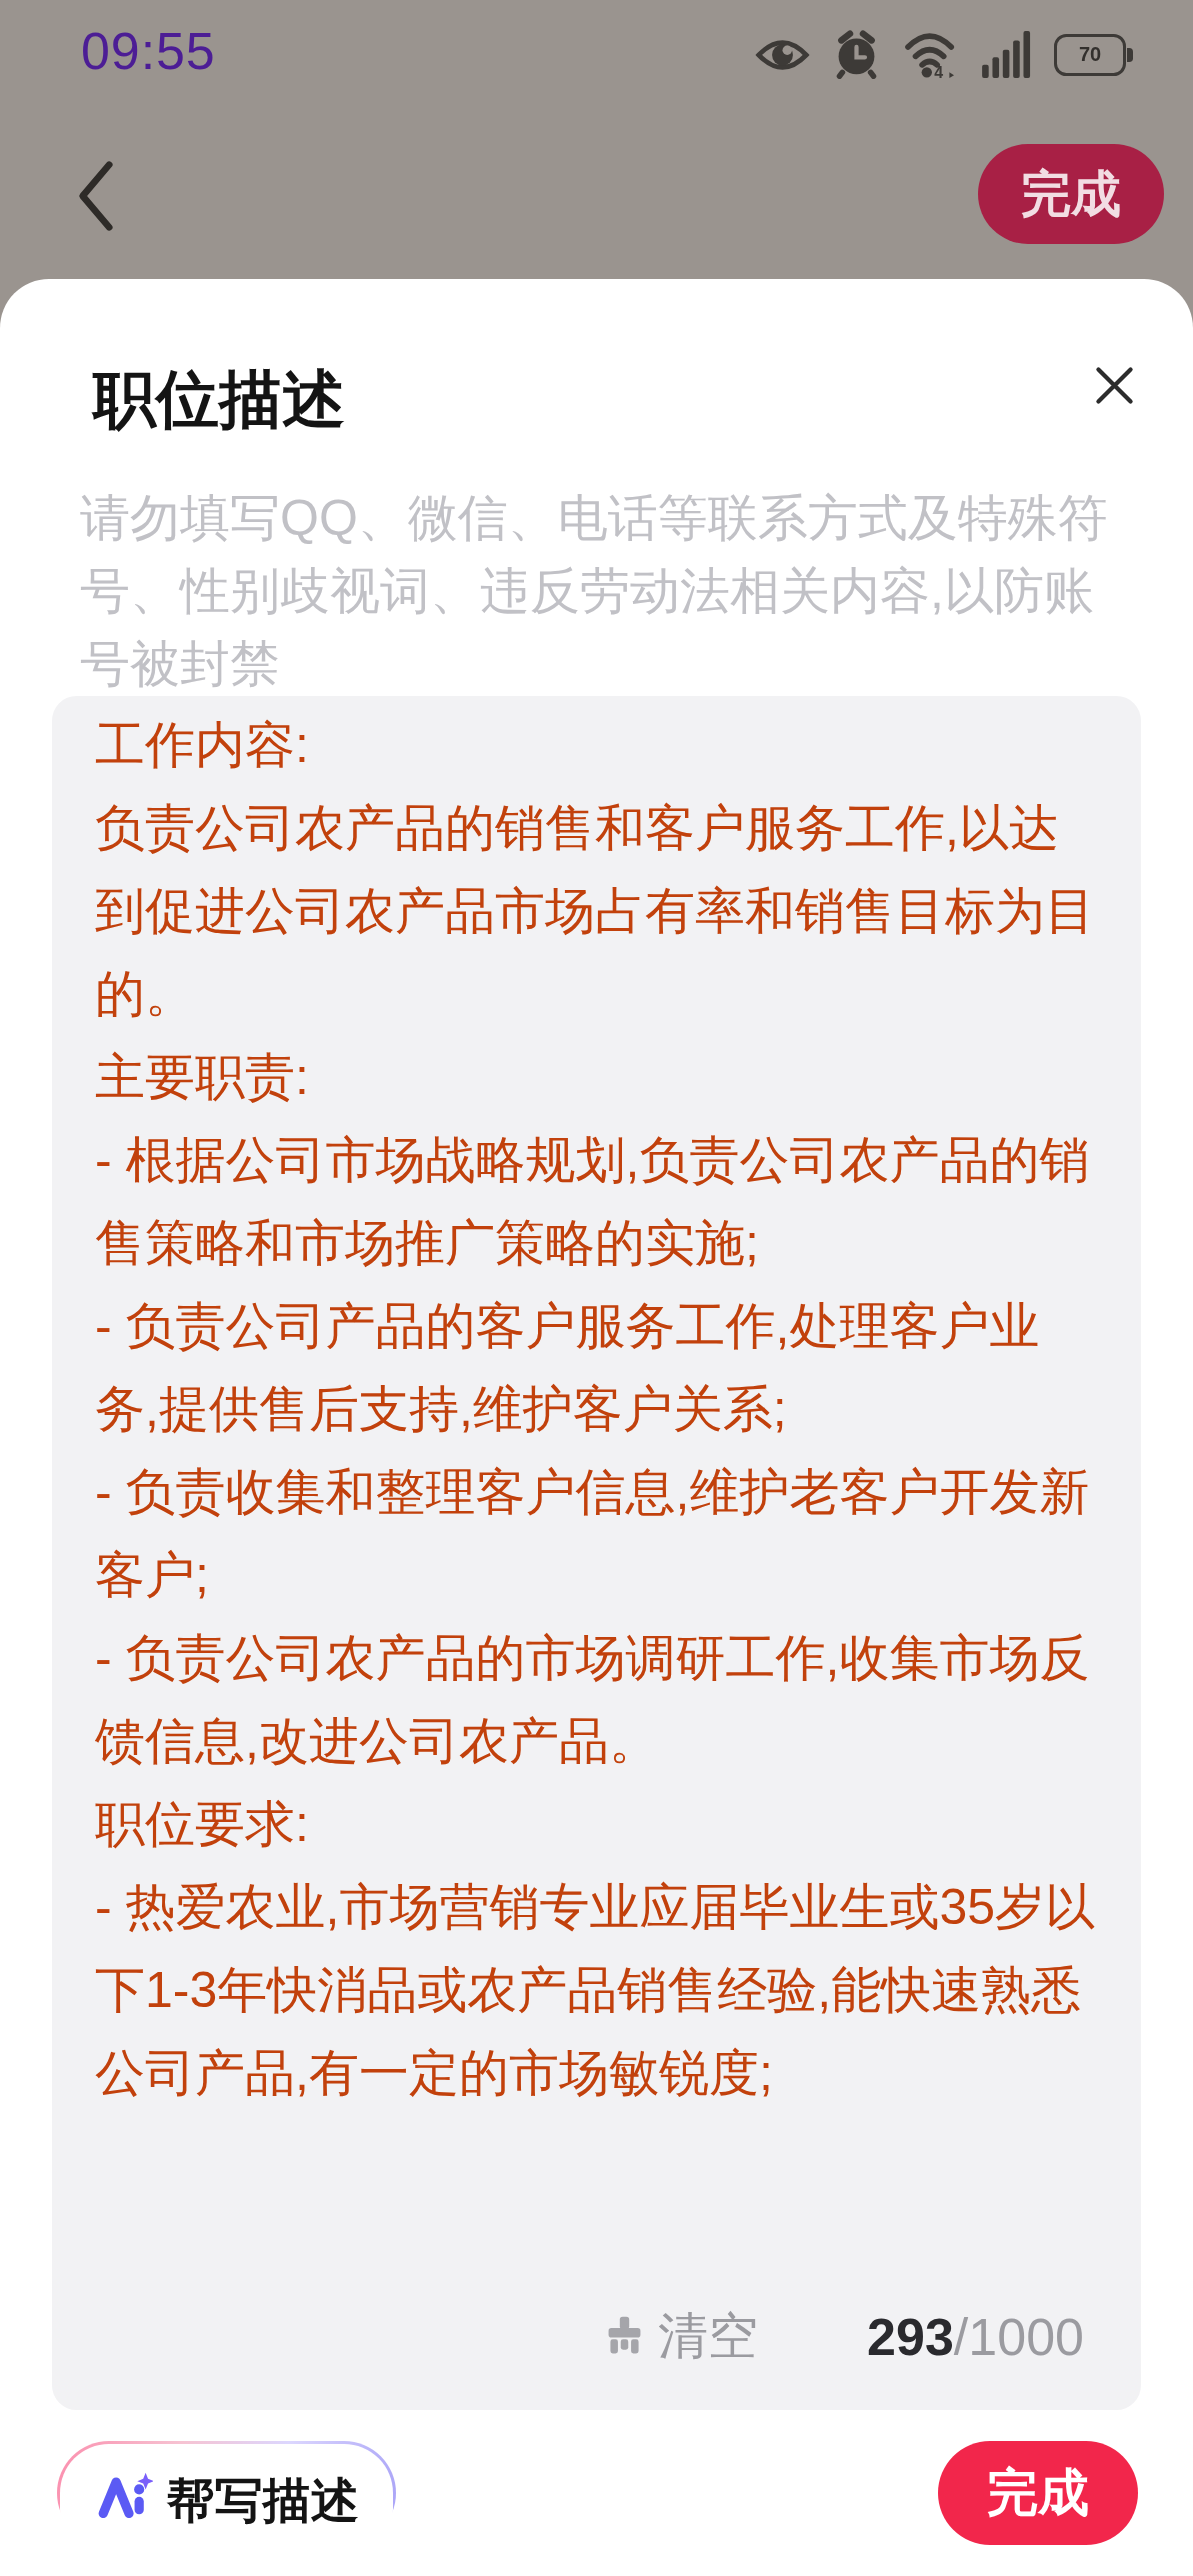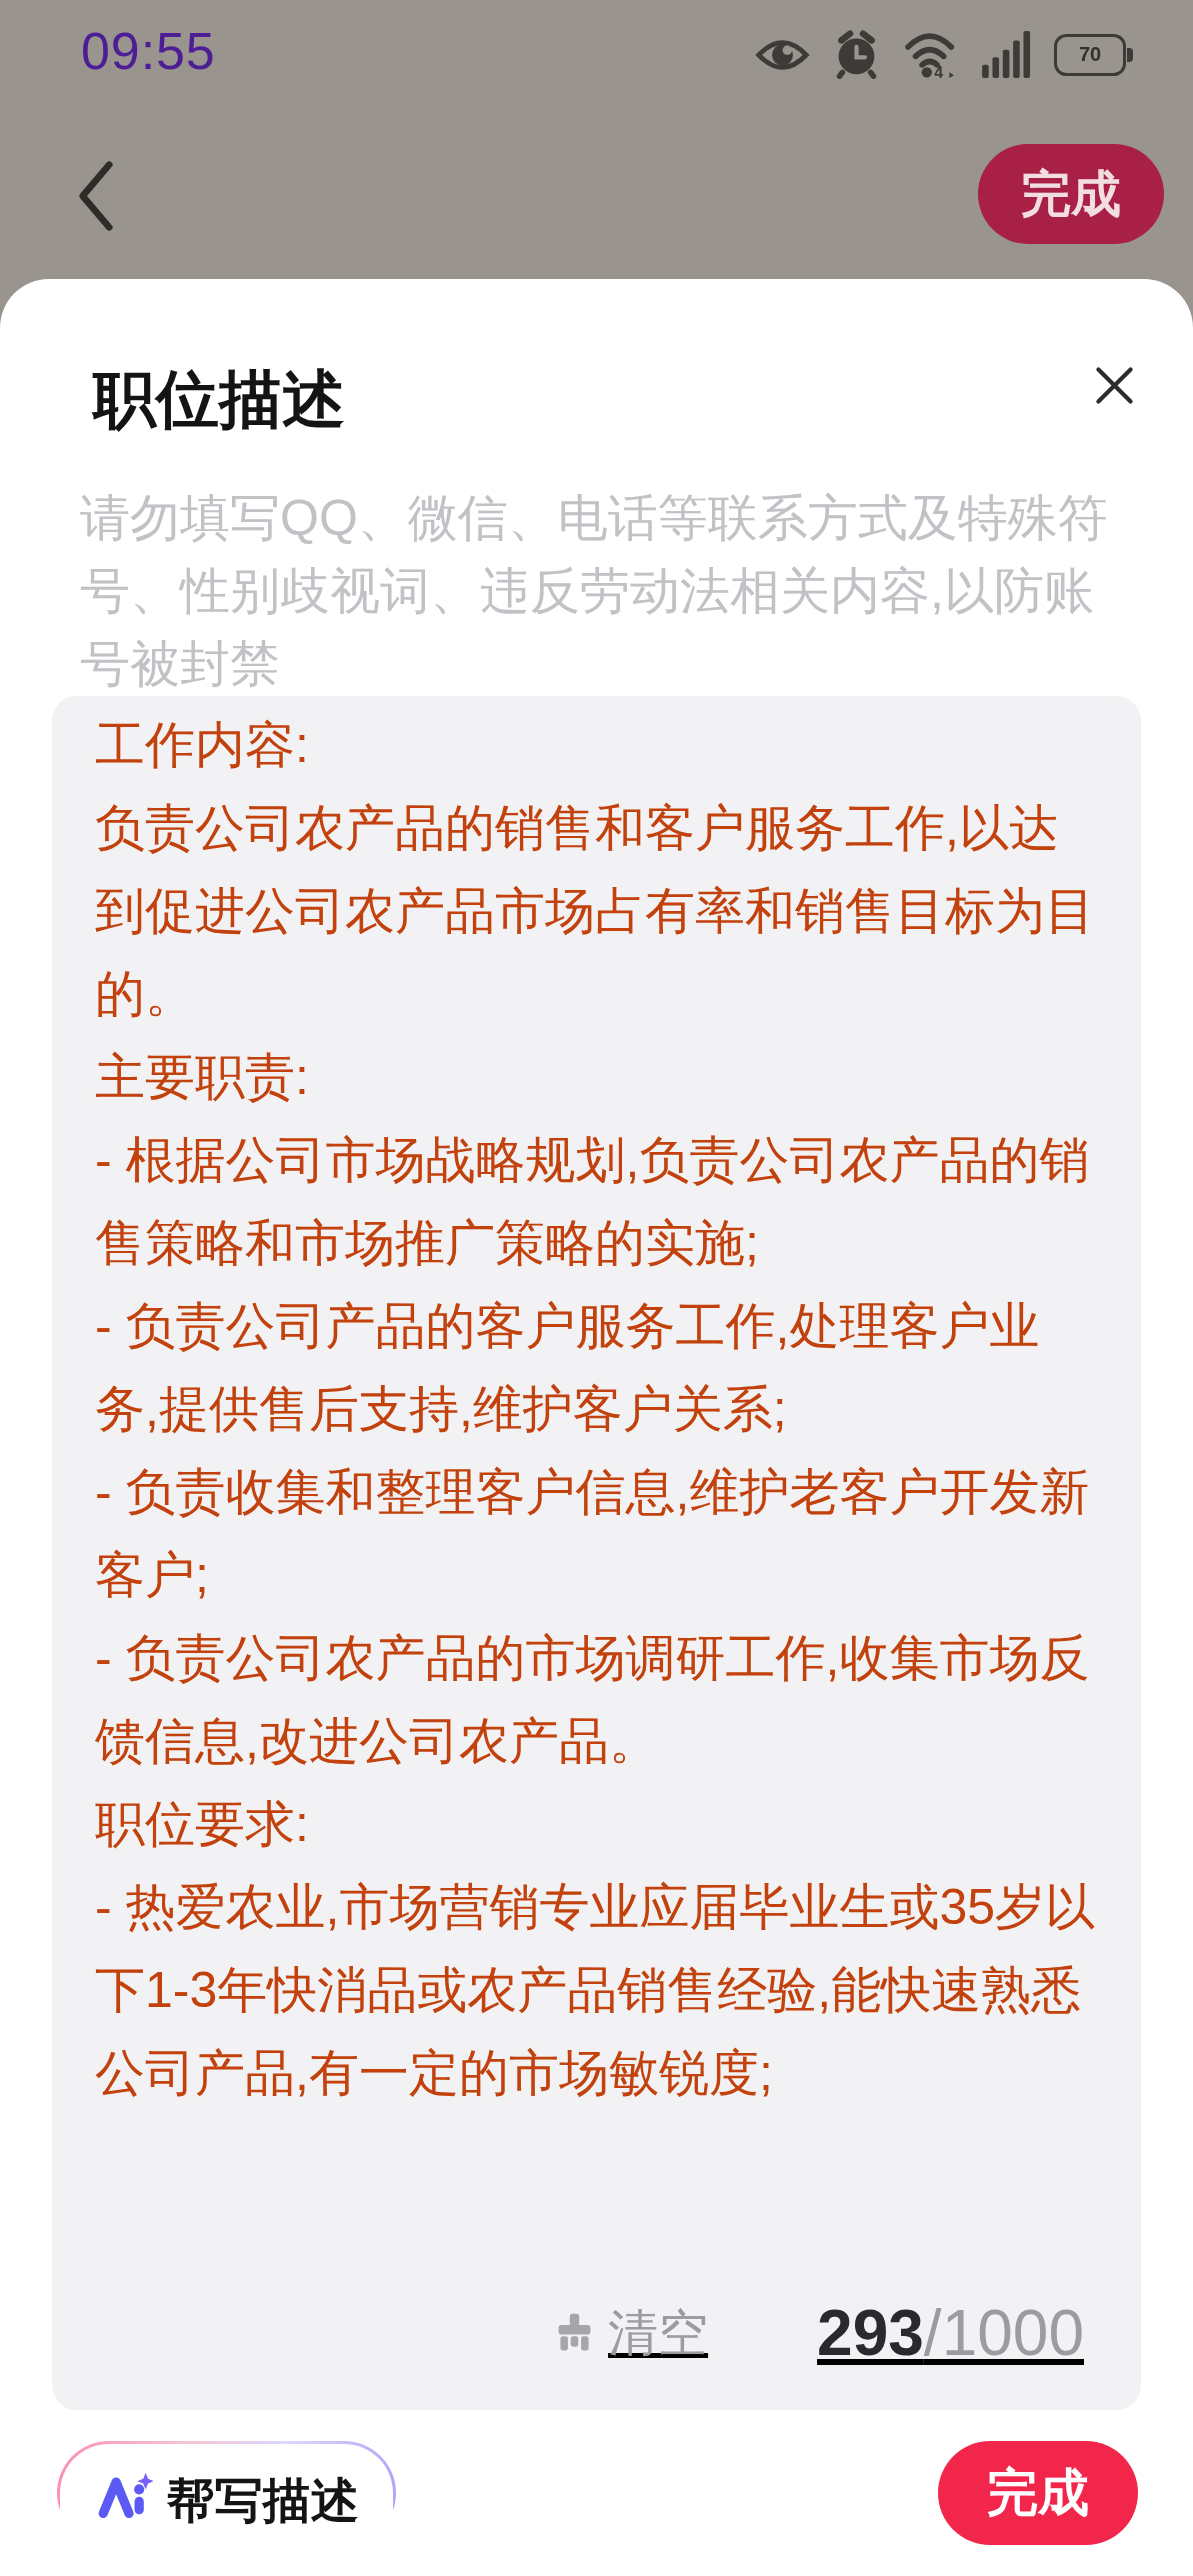--- a/index.html
+++ b/index.html
@@ -32,24 +32,24 @@
   .warning{
     position:absolute;left:71px;top:194px;width:1057px;margin:9px;
     font-size:50px;line-height:73px;color:#c1c1c6;
   }
   
   .editor{position:absolute;left:52px;top:417px;width:1089px;height:1714px;background:#f2f2f4;border-radius:24.6px;}
   .editor-text{
     position:absolute;left:43px;right:43px;top:7.6px;height:1593px;overflow:hidden;
     font-size:50px;line-height:83px;color:#c2410c;white-space:pre-wrap;word-break:break-all;
   }
-  .editor-toolbar{position:absolute;right:57px;bottom:40px;display:flex;align-items:center;gap:109px;text-decoration:underline;}
+  .editor-toolbar{position:absolute;right:57px;bottom:40px;display:flex;align-items:center;gap:109px;}
   .clear-btn{display:flex;align-items:center;gap:11.4px;background:none;border:none;padding:0;cursor:pointer;
     font-family:inherit;font-size:50px;color:#9b9ba0;}
-  .counter{font-size:64px;}
+  .counter{font-size:52px;}
   .counter .count{color:#2a2a2e;font-weight:600;}
   .counter .limit{color:#9b9ba0;font-weight:400;}
   
   .ai-btn{
     position:absolute;left:57px;top:2162px;height:104px;border:none;padding:2.8px;cursor:pointer;
     border-radius:52px;background:linear-gradient(100deg,#fb8fae 0%,#f6c3d2 35%,#dcd7fe 65%,#a9a3f7 100%);
   }
   .ai-inner{
     display:flex;align-items:center;gap:14px;height:98px;padding:8px 34px;
     background:#ffffff;border-radius:49px;

